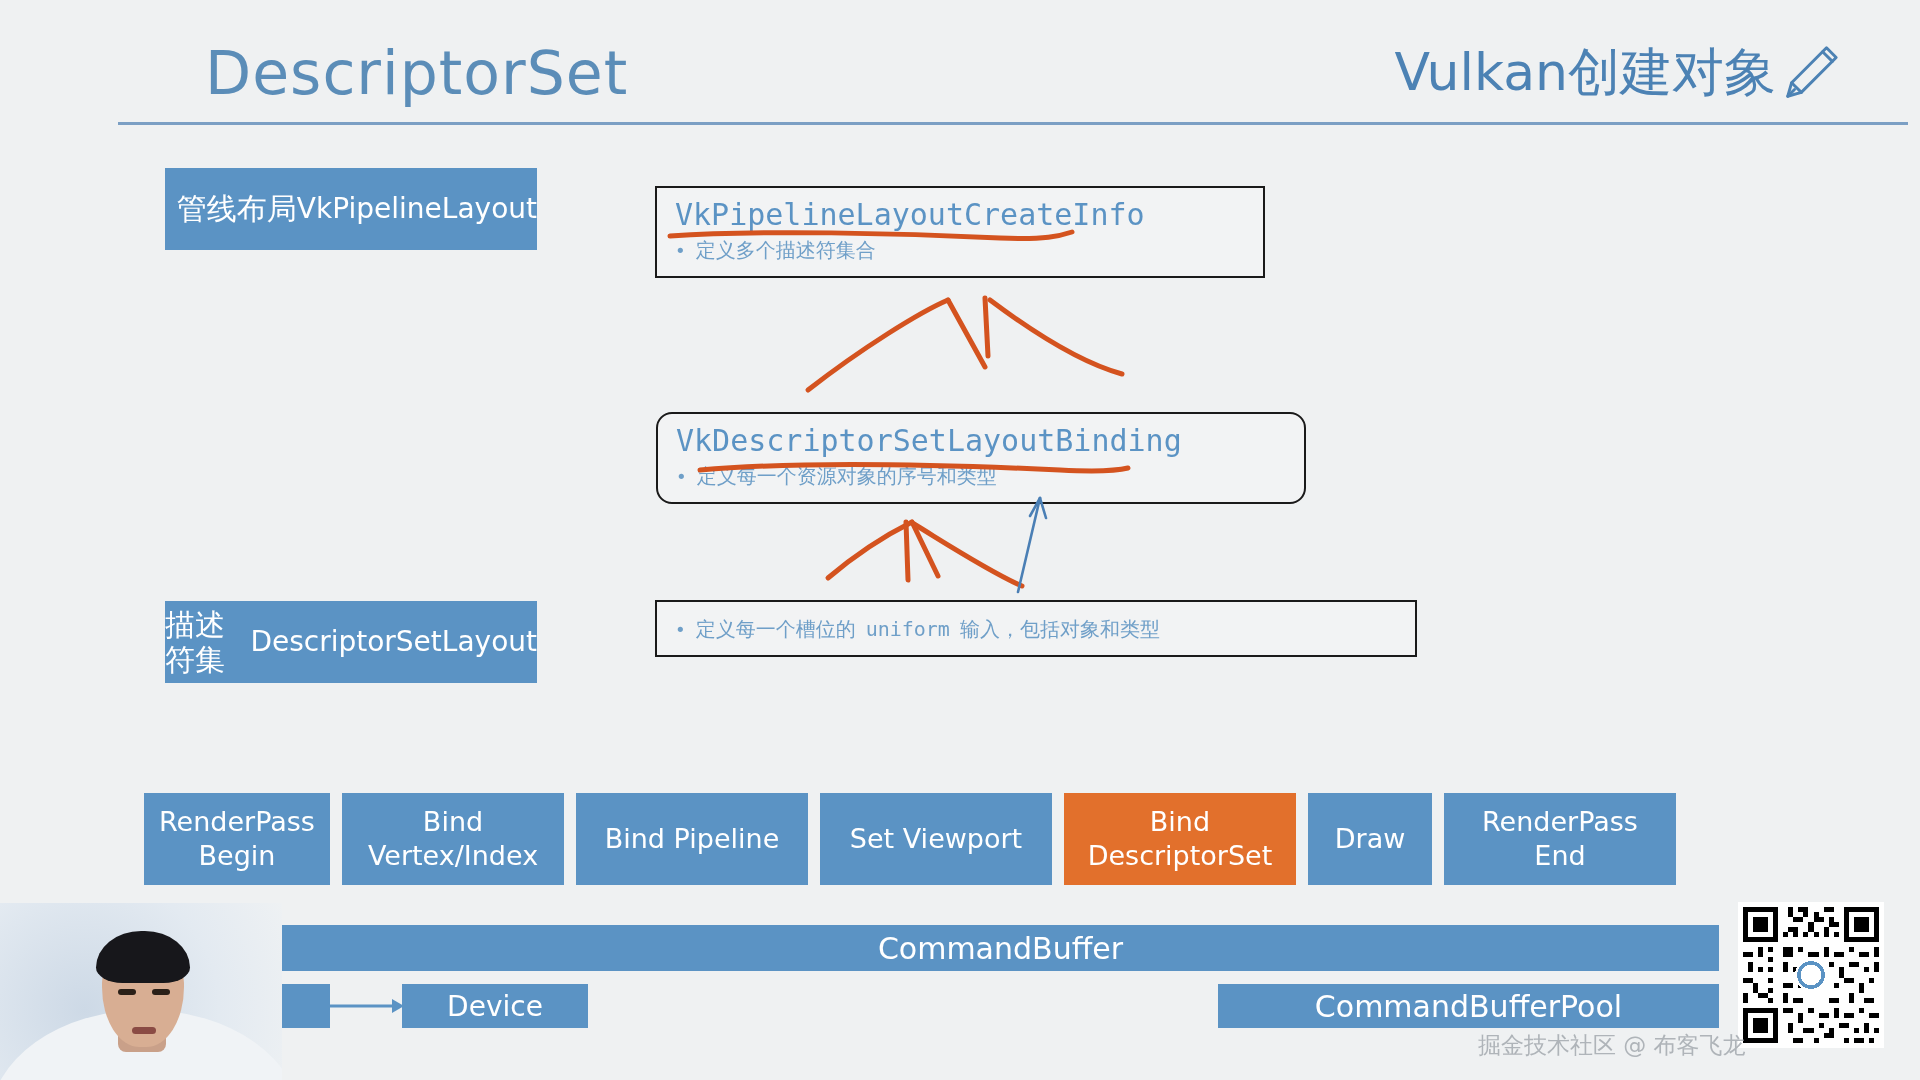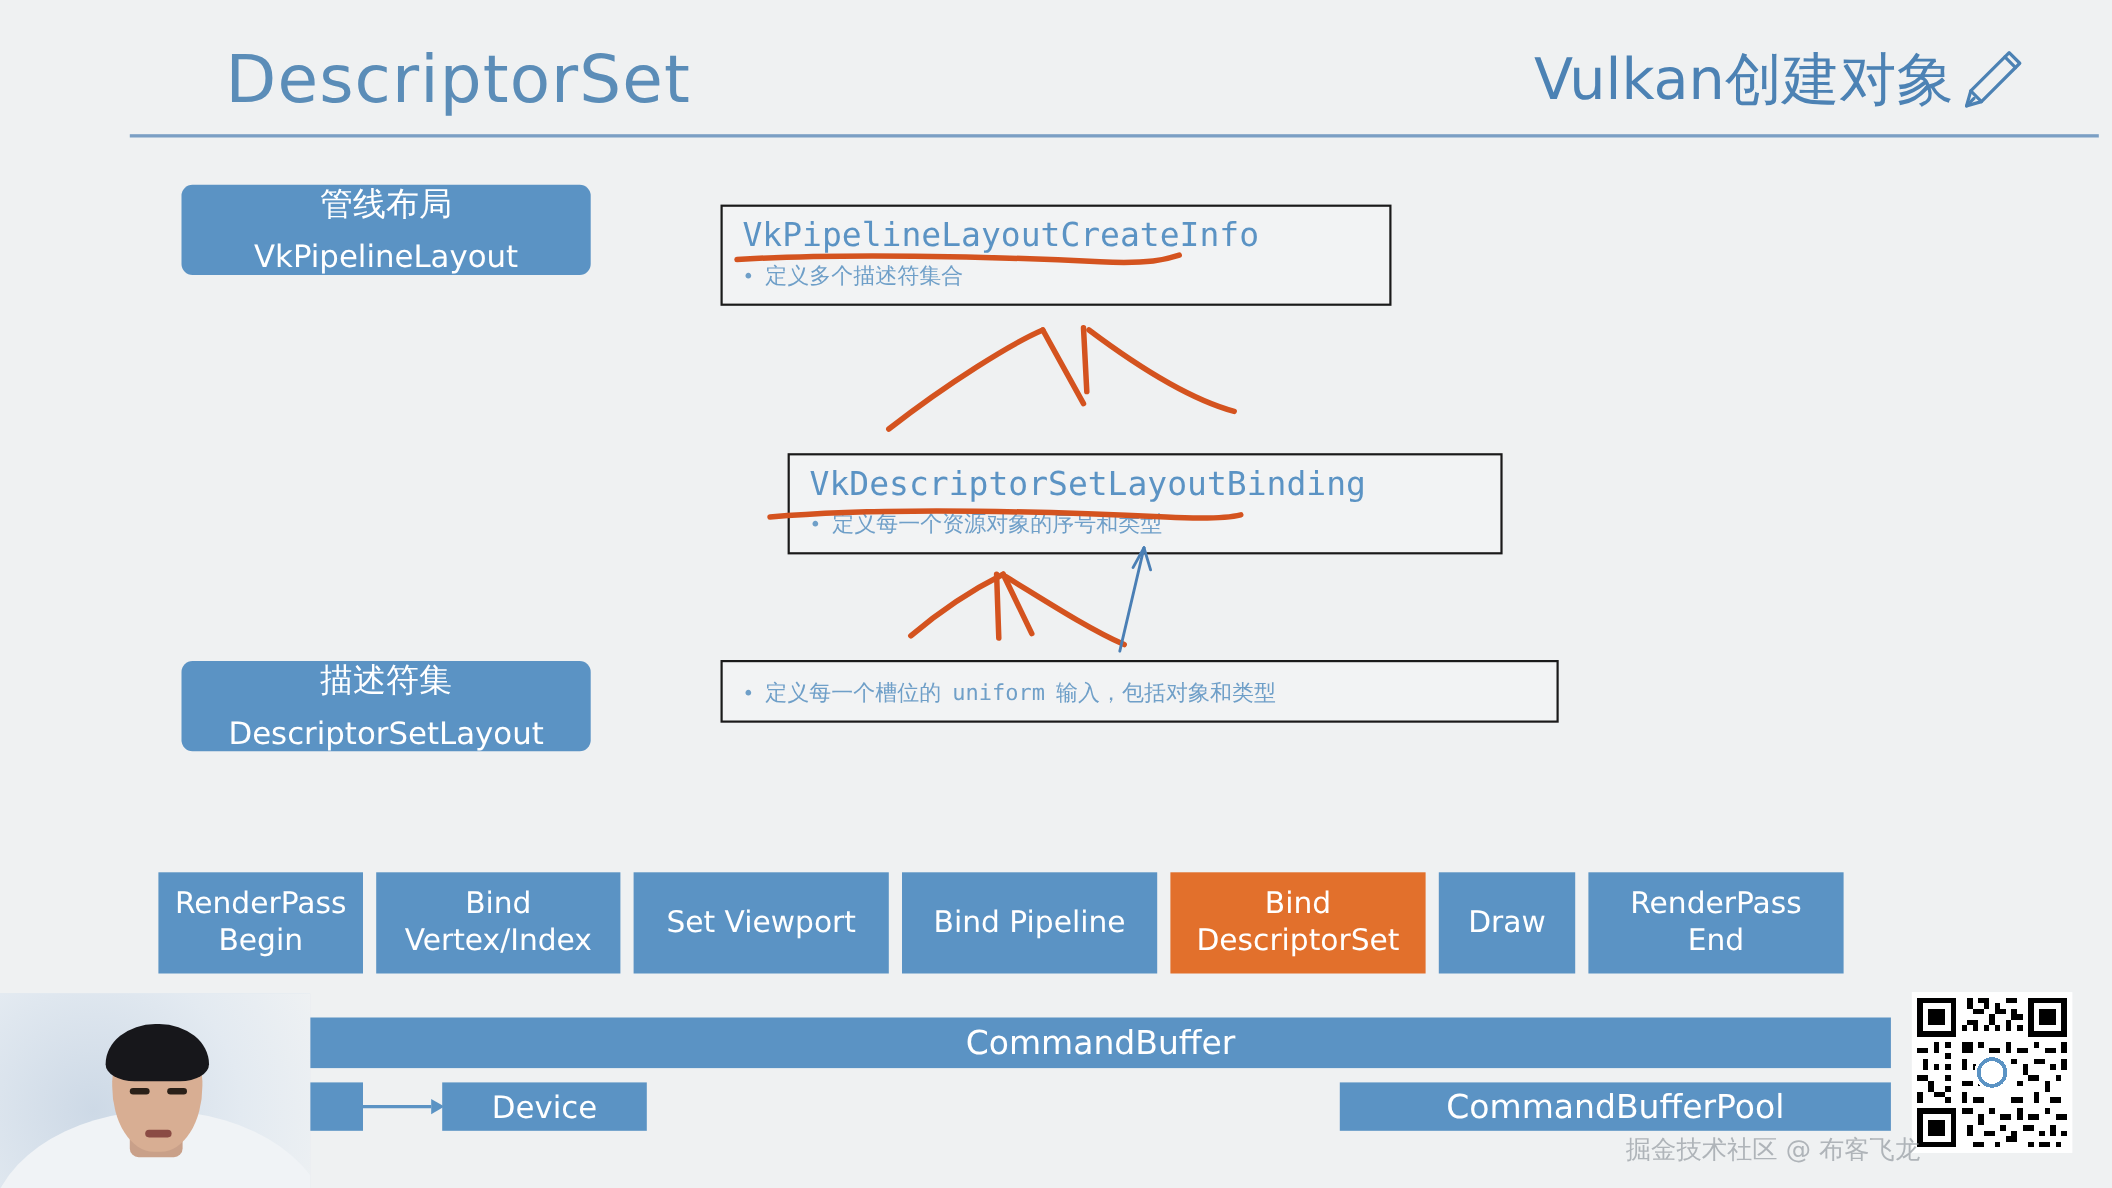--- a/index.html
+++ b/index.html
@@ -39,25 +39,24 @@
     position: absolute; left: 118px; top: 122px;
     width: 1790px; height: 3px;
     background: #7b9fc4;
   }
 
   
   .blue-label {
     position: absolute;
     background: #5b93c4;
     color: #ffffff;
-    display: flex; flex-direction: column;
-    align-items: center; justify-content: space-between;
+    display: flex; flex-direction: row;
+    align-items: center; justify-content: flex-end;
     font-family: "DejaVu Sans", sans-serif;
     line-height: 1.18;
-    border-radius: 10px;
   }
   .blue-label .cn { font-size: 30px; }
   .blue-label .en { font-size: 28px; }
 
   #box-pipeline-layout { left: 165px; top: 168px; width: 372px; height: 82px; }
   #box-descriptorset-layout { left: 165px; top: 601px; width: 372px; height: 82px; }
 
   
   .struct-box {
     position: absolute;
@@ -77,21 +76,21 @@
     color: #6f9fc8;
     font-family: "DejaVu Sans", sans-serif;
     white-space: nowrap;
     margin-top: 4px;
     display: flex; align-items: baseline; gap: 10px;
   }
   .struct-bullet .dot { font-size: 18px; color: #6f9fc8; }
   .mono-inline { font-family: "DejaVu Sans Mono", monospace; }
 
   #struct-pipeline-create { left: 655px; top: 186px; width: 610px; }
-  #struct-binding        { left: 716px; top: 412px; width: 650px; }
+  #struct-binding        { left: 656px; top: 412px; width: 650px; border-radius: 16px; }
   #struct-set-create     { left: 655px; top: 600px; width: 762px; }
 
   
   #ink-layer {
     position: absolute; left: 0; top: 0;
     width: 1920px; height: 1080px;
     pointer-events: none;
   }
 
   
@@ -265,22 +264,22 @@
       <path d="M1040 498 L 1030 516"></path>
       <path d="M1040 498 L 1046 518"></path>
     </g>
   </svg>
 
   <div id="cmd-row">
     <div class="cmd-btn" style="width:186px">RenderPass
 Begin</div>
     <div class="cmd-btn" style="width:222px">Bind
 Vertex/Index</div>
+    <div class="cmd-btn" style="width:232px">Bind Pipeline</div>
     <div class="cmd-btn" style="width:232px">Set Viewport</div>
-    <div class="cmd-btn" style="width:232px">Bind Pipeline</div>
     <div class="cmd-btn accent" style="width:232px">Bind
 DescriptorSet</div>
     <div class="cmd-btn" style="width:124px">Draw</div>
     <div class="cmd-btn" style="width:232px">RenderPass
 End</div>
   </div>
 
   <div id="commandbuffer-bar">CommandBuffer</div>
 
   <div id="bottom-stub"></div>

